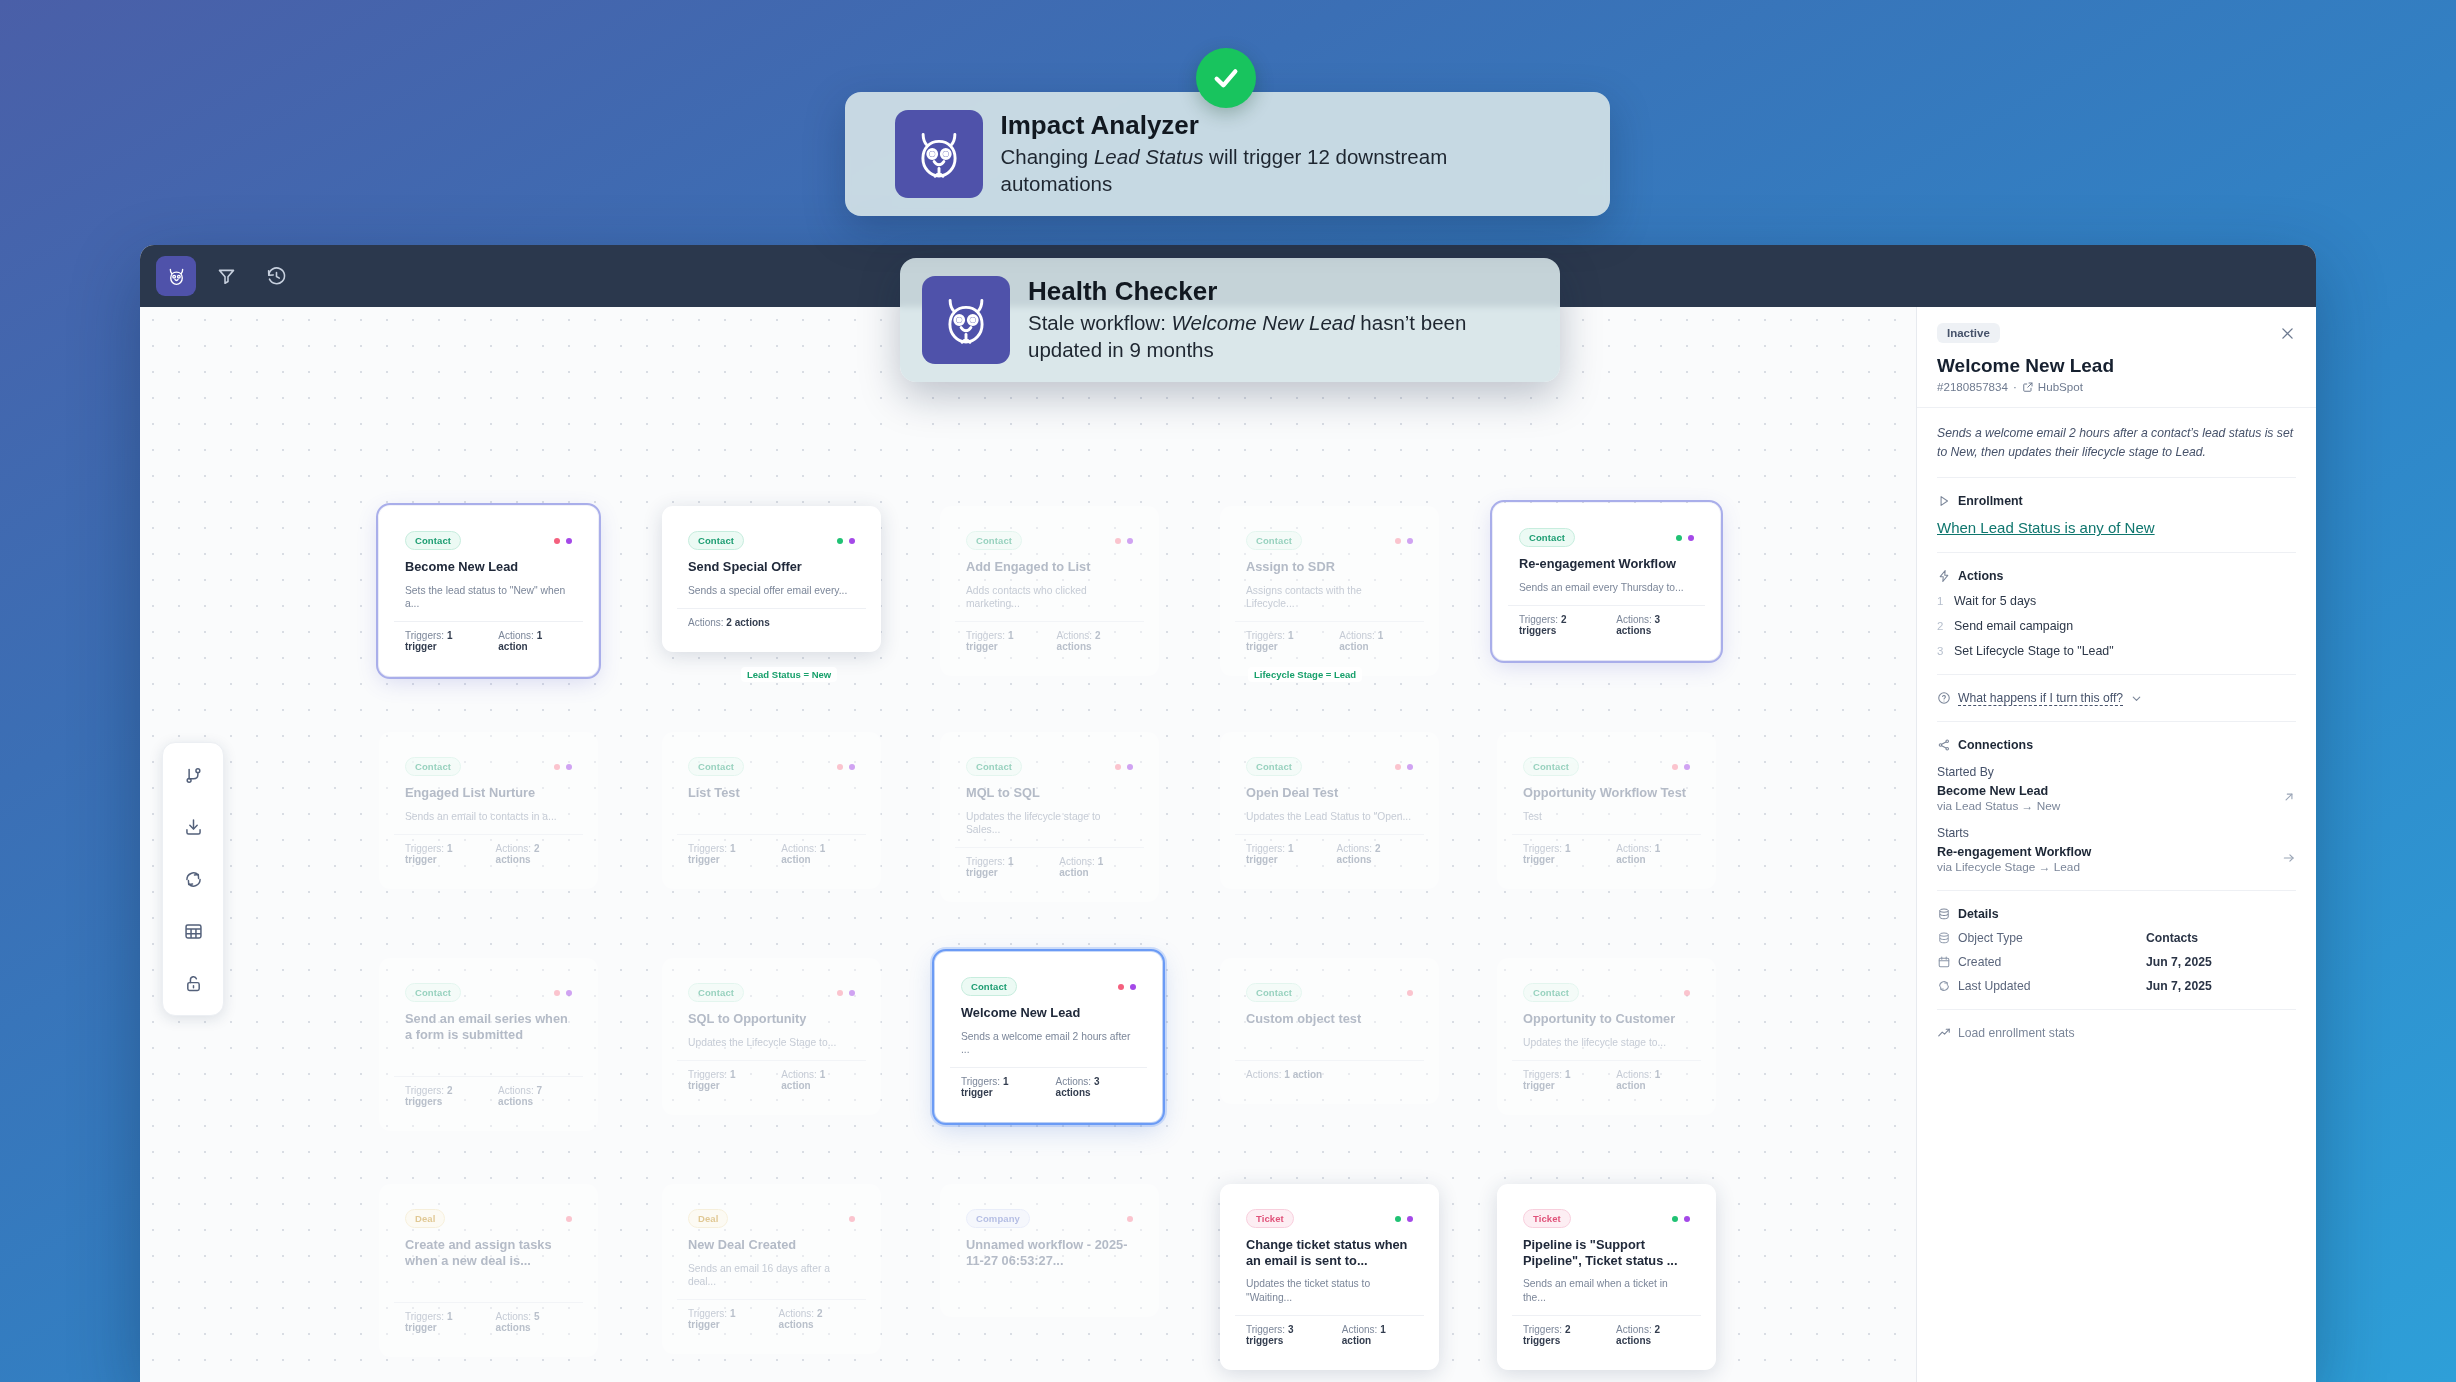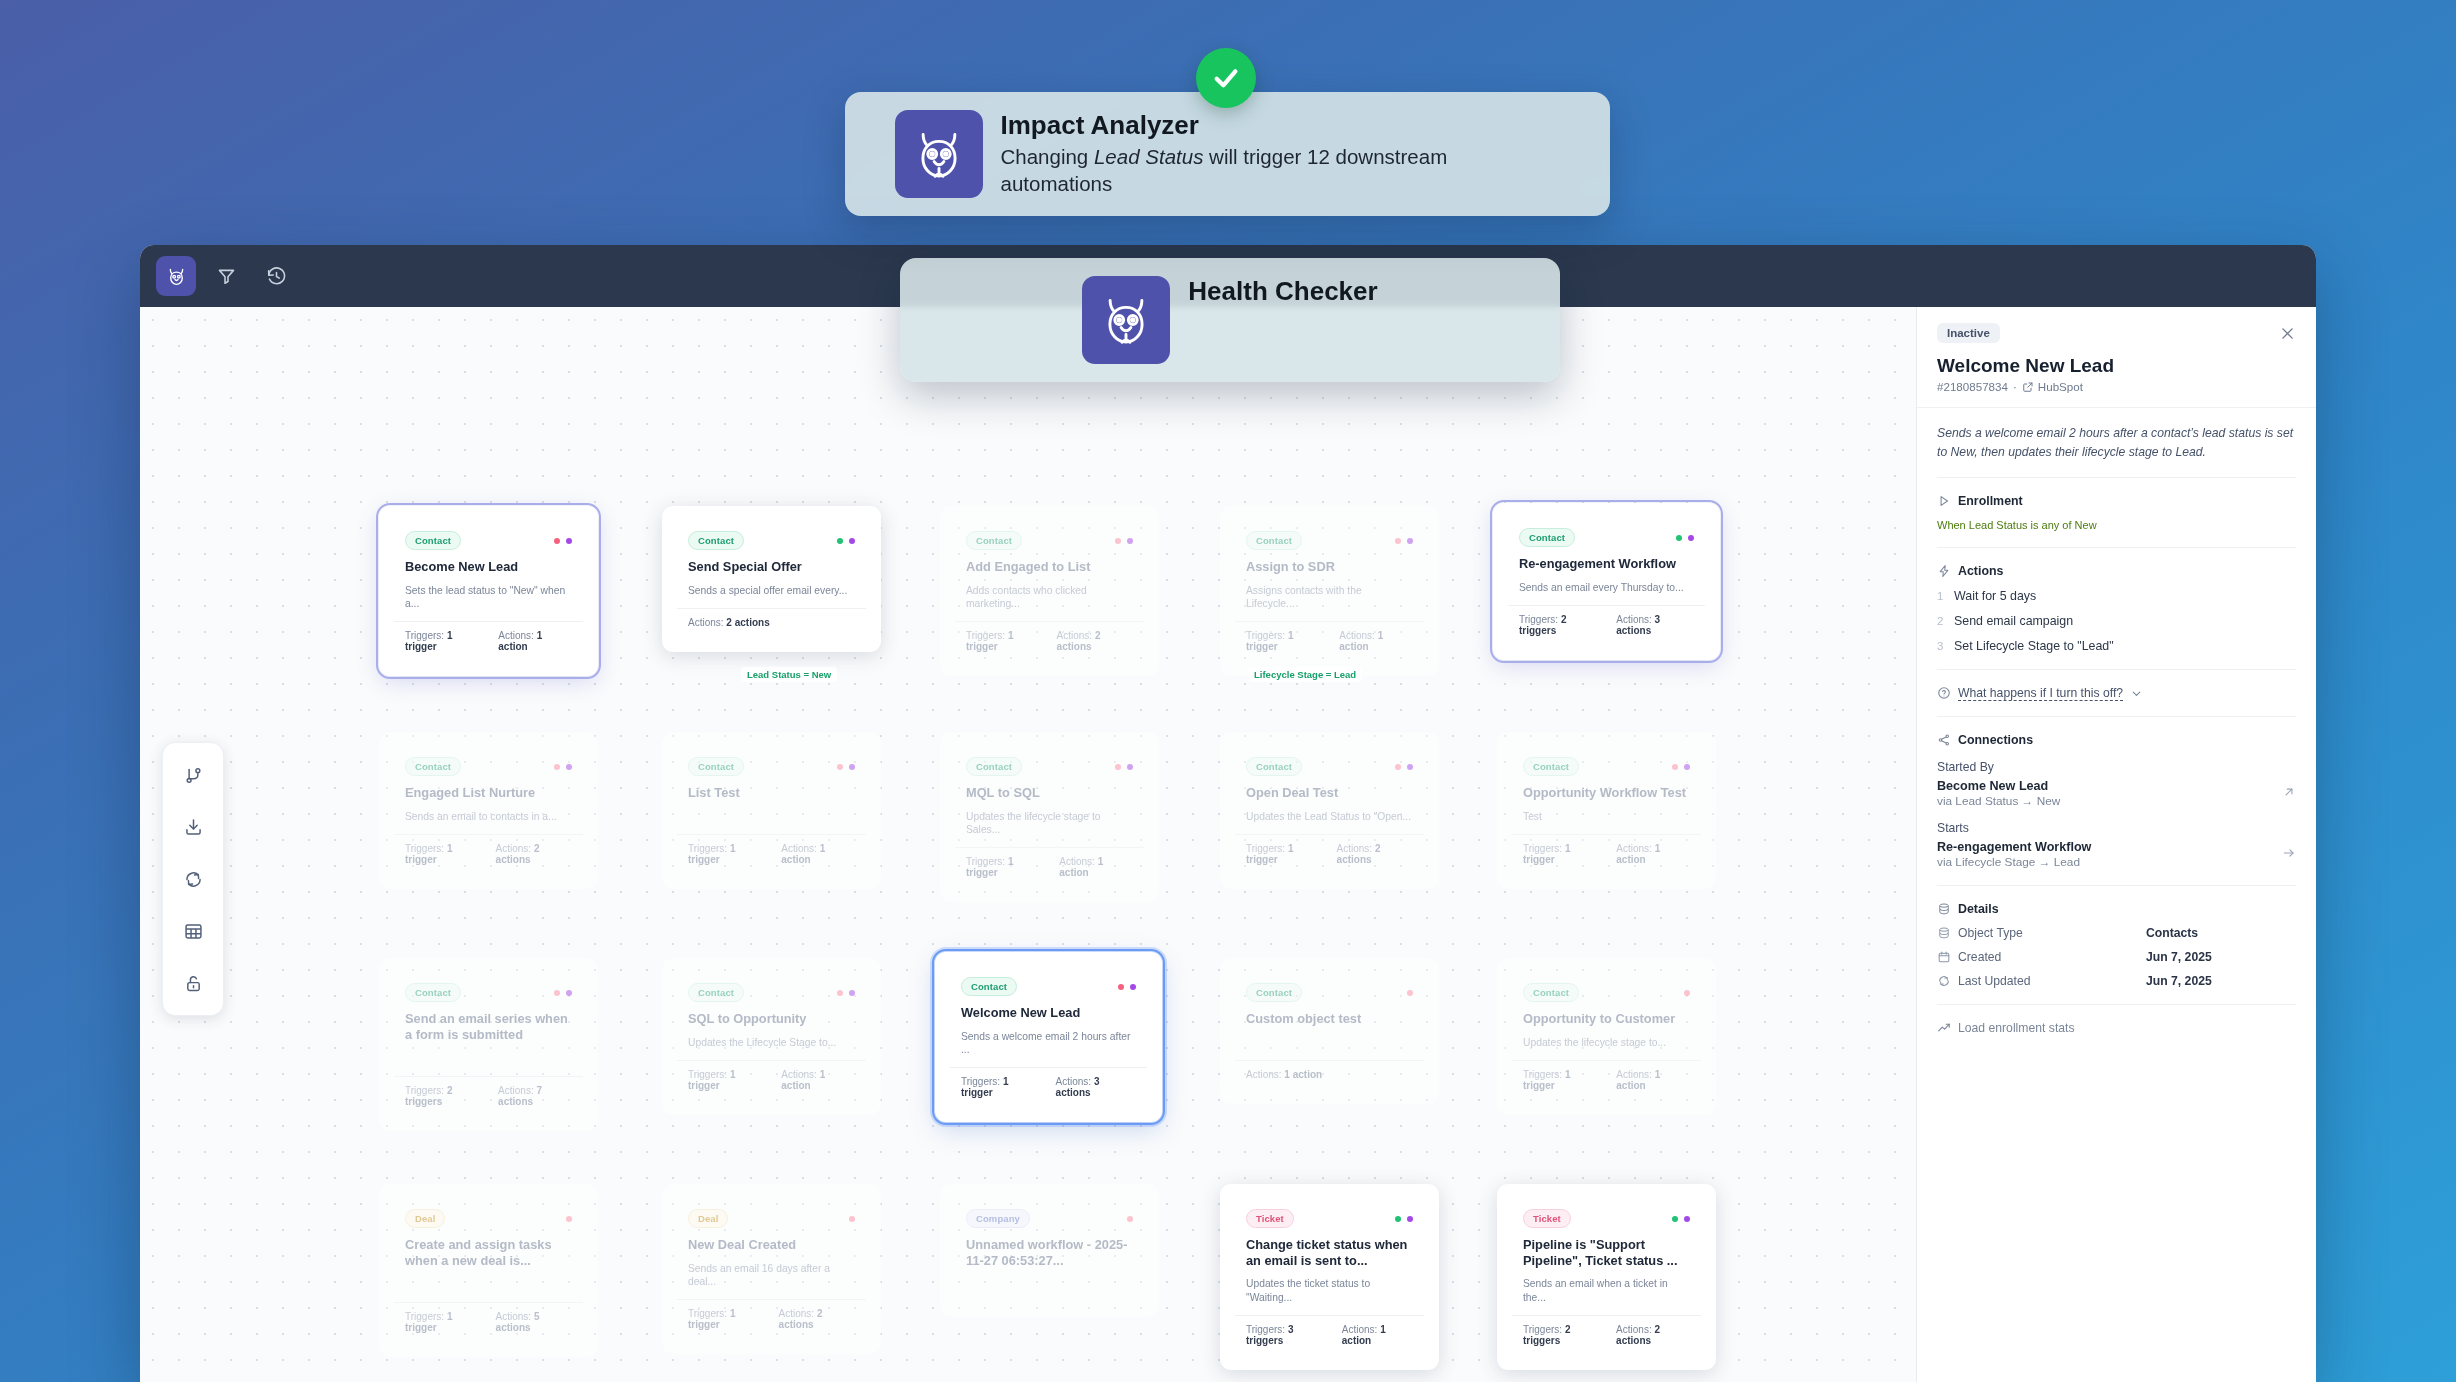--- a/index.html
+++ b/index.html
@@ -168,21 +168,21 @@
   #panel-sub { margin-top: 3px; font-size: 11.6px; color:#6f7b90; display:flex; align-items:center; gap:5px; }
   #panel-sub a { color:#6f7b90; text-decoration:none; display:inline-flex; align-items:center; gap:4px; cursor:pointer; }
 
   #panel-body { overflow-y: auto; padding: 0 20px 28px 20px; }
   .p-desc { padding: 16px 0 0 0; font-size: 12.2px; font-style: italic; color:#46526a; line-height: 1.52; }
 
   .p-sec { padding-top: 16px; margin-top: 16px; border-top: 1px solid #eef0f4; }
   .p-sec-head { display:flex; align-items:center; gap:7px; font-size:12.4px; font-weight:700; color:#1d2troubles; }
   .p-sec-head { color:#1d2736; }
   .p-sec-head .ic { color:#7b8699; display:flex; }
-  .p-line { font-size:11px; color:#4d7c0f; margin-top:11px; }
+  .p-line { font-size:15px; color:#0f766e; margin-top:11px;text-decoration:underline; }
 
   .act-row { display:flex; gap:9px; align-items:baseline; margin-top:11px; font-size:12.4px; color:#2c3748; }
   .act-num { color:#b6bfcd; font-size:11.5px; min-width:8px; }
 
   .turnoff {
     margin-top: 16px; padding-top:16px; border-top:1px solid #eef0f4;
     display:flex; align-items:center; gap:7px;
     font-size:12.2px; color:#46526a; cursor:pointer;
   }
   .turnoff .lbl { text-decoration: underline; text-decoration-style: dashed; text-underline-offset: 3px; }
@@ -892,20 +892,23 @@
         <circle cx="14.9" cy="12" r="1.9"></circle>
       <circle cx="9.1" cy="12" r=".55" fill="#fff"></circle>
         <circle cx="14.9" cy="12" r=".55" fill="#fff"></circle>
       <path d="M9.9 15.2c.6.9 1.3 1.4 2.1 1.4s1.5-.5 2.1-1.4"></path>
       <path d="M12 18.2v2.6"></path>
         <path d="M10.3 21.5c.6-.6 1.1-.8 1.7-.8s1.1.2 1.7.8"></path>
     </svg>
   </div>
   <div>
     <div class="toast-title">Health Checker</div>
+    <div class="toast-msg">
+      <span>Stale workflow: </span><i>Welcome New Lead</i><span> hasn’t been updated in 9 months</span>
+    </div>
   </div>
 </div>
 
 <div class="toast" id="toast-impact">
   <div class="toast-icon">
     <svg width="56" height="56" viewBox="0 0 24 24" fill="none" stroke="#fff" stroke-width="1.25" stroke-linecap="round" stroke-linejoin="round">
       <path d="M5.2 3.6c0 2.1.7 3.6 1.6 4.6"></path>
         <path d="M18.8 3.6c0 2.1-.7 3.6-1.6 4.6"></path>
       <path d="M12 6.6c-4.2 0-6.9 3.2-6.9 7.2 0 4.2 3.1 7.6 6.9 7.6s6.9-3.4 6.9-7.6c0-4-2.7-7.2-6.9-7.2z"></path>
       <circle cx="9.1" cy="12" r="1.9"></circle>

